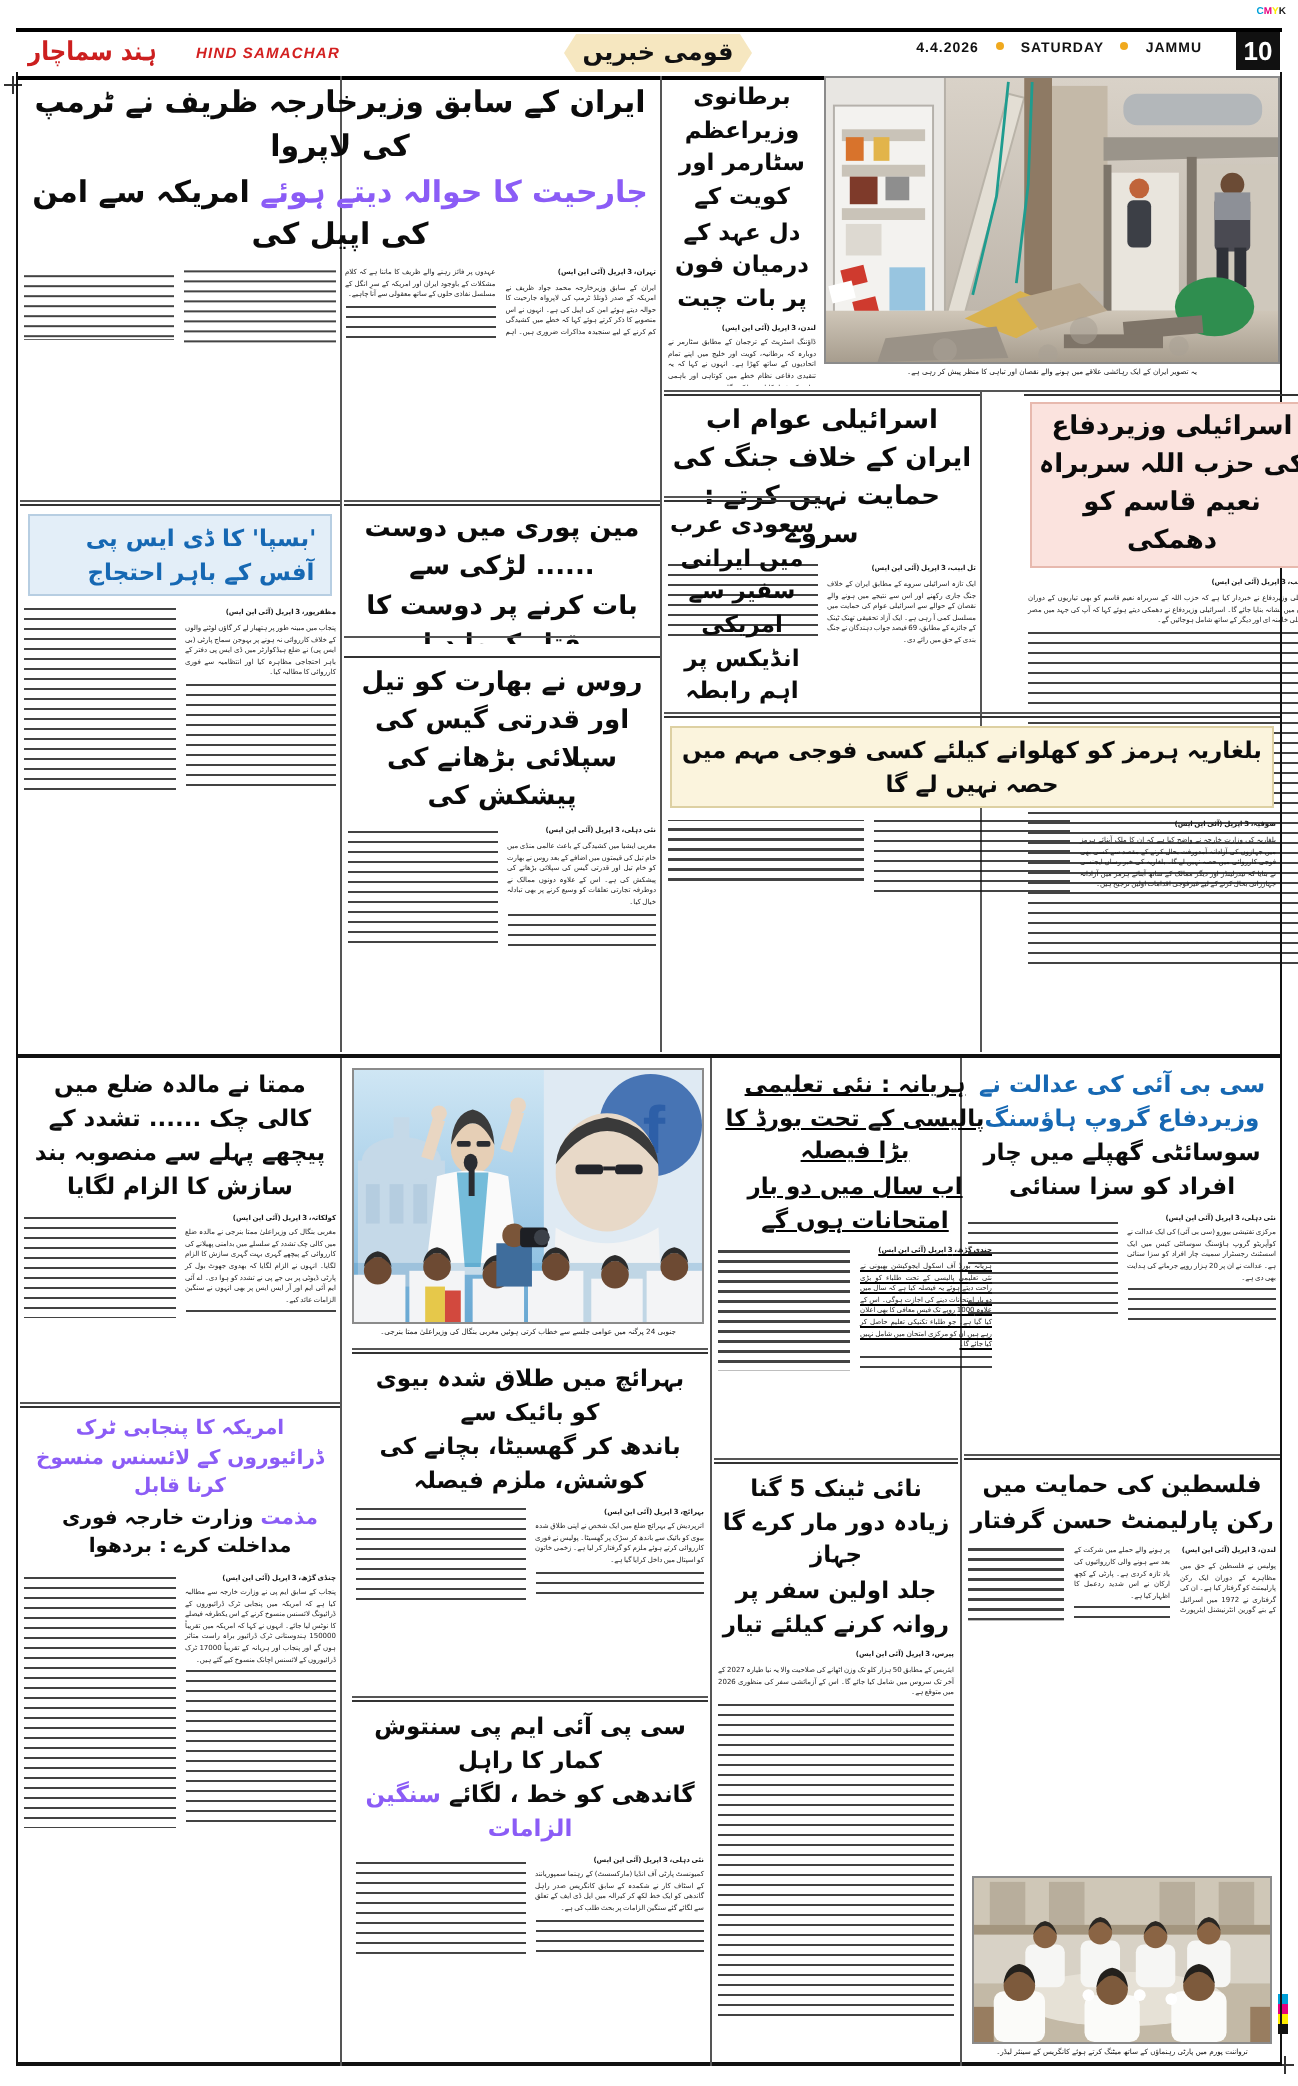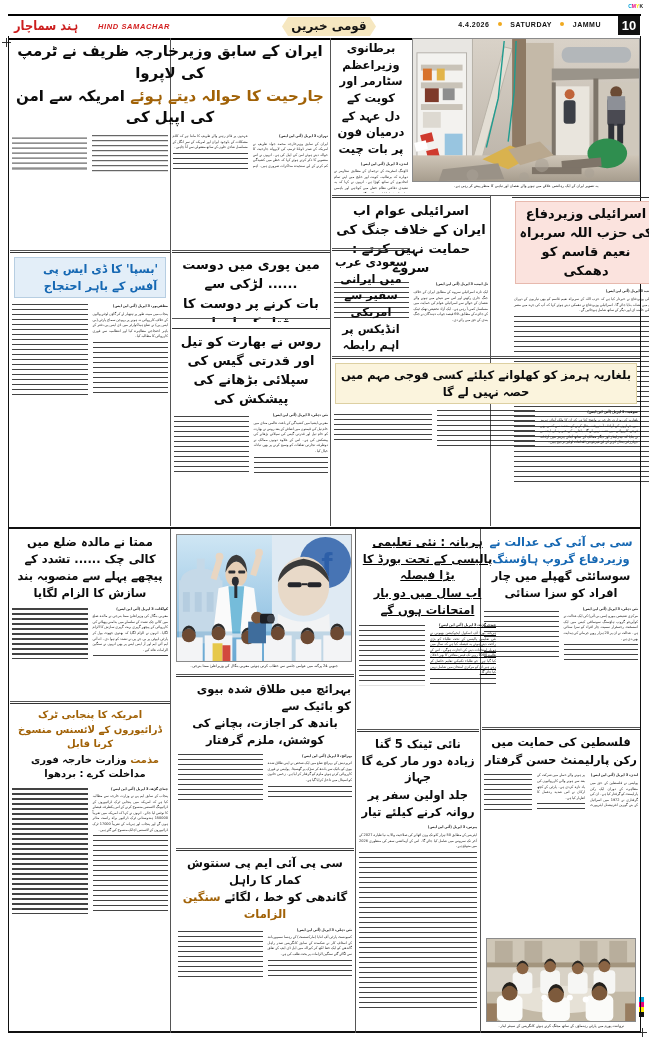--- a/index.html
+++ b/index.html
@@ -148,21 +148,21 @@
     font-family: "DejaVu Sans", sans-serif;
     font-weight: bold;
     color: #0b0b0b;
     line-height: 1.45;
     letter-spacing: -0.2px;
   }
   .hl-xl  { font-size: 15px; }
   .hl-lg  { font-size: 13px; }
   .hl-md  { font-size: 11.5px; }
   .hl-sm  { font-size: 10px; }
-  .hl-red { color: #a16207; }
+  .hl-red { color: #8b5cf6; }
   .hl-blue{ color: #1668b3; }
 
   .box-pink  { background: #fbe3de; border: 1px solid #e7b9ae; padding: 3px 3px; }
   .box-cream { background: #fbf4dd; border: 1px solid #ddd0a2; padding: 3px 3px; }
   .box-blue  { background: #e3eef8; border: 1px solid #b7cee2; padding: 3px 3px; }
 
   
   .cols {
     direction: rtl;
     column-gap: 5px;
@@ -545,22 +545,22 @@
     <div class="hl hl-md" style="padding:3px 3px 0 3px;">ہریانہ : نئی تعلیمی پالیسی کے تحت بورڈ کا بڑا فیصلہ</div>
     <div class="hl hl-md" style="padding:1px 3px 3px 3px;">اب سال میں دو بار امتحانات ہوں گے</div>
     <div class="cols c2" style="height:132px;">
       <p><span class="dl">چندی گڑھ، 3 اپریل (آئی این ایس)</span></p>
       <p>ہریانہ بورڈ آف اسکول ایجوکیشن بھیونی نے نئی تعلیمی پالیسی کے تحت طلباء کو بڑی راحت دیتے ہوئے یہ فیصلہ کیا ہے کہ سال میں دو بار امتحانات دینے کی اجازت ہوگی۔ اس کے علاوہ 1000 روپے تک فیس معافی کا بھی اعلان کیا گیا ہے۔ جو طلباء تکنیکی تعلیم حاصل کر رہے ہیں ان کو مرکزی امتحان میں شامل نہیں کیا جائے گا۔</p>
       <div class="fakelines" style="height:70px;"></div>
     </div>
   </div>
 
   <div class="block rule-t" style="left:176px; top:676px; width:178px; height:172px;">
-    <div class="hl hl-md" style="padding:4px 3px 0 3px;text-align:right;">بہرائچ میں طلاق شدہ بیوی کو بائیک سے</div>
-    <div class="hl hl-md" style="padding:1px 3px 3px 3px;">باندھ کر اجازت، بچانے کی کوشش، ملزم گرفتار</div>
+    <div class="hl hl-md" style="padding:4px 3px 0 3px;">بہرائچ میں طلاق شدہ بیوی کو بائیک سے</div>
+    <div class="hl hl-md" style="padding:1px 3px 3px 3px;">باندھ کر گھسیٹا، بچانے کی کوشش، ملزم فیصلہ</div>
     <div class="cols c2" style="height:110px;">
       <p><span class="dl">بہرائچ، 3 اپریل (آئی این ایس)</span></p>
       <p>اترپردیش کے بہرائچ ضلع میں ایک شخص نے اپنی طلاق شدہ بیوی کو بائیک سے باندھ کر سڑک پر گھسیٹا۔ پولیس نے فوری کارروائی کرتے ہوئے ملزم کو گرفتار کر لیا ہے۔ زخمی خاتون کو اسپتال میں داخل کرایا گیا ہے۔</p>
       <div class="fakelines" style="height:62px;"></div>
     </div>
   </div>
 
   <div class="block rule-t" style="left:176px; top:850px; width:178px; height:183px;">
     <div class="hl hl-md" style="padding:4px 3px 0 3px;">سی پی آئی ایم پی سنتوش کمار کا راہل</div>
     <div class="hl hl-md" style="padding:1px 3px 3px 3px;">

